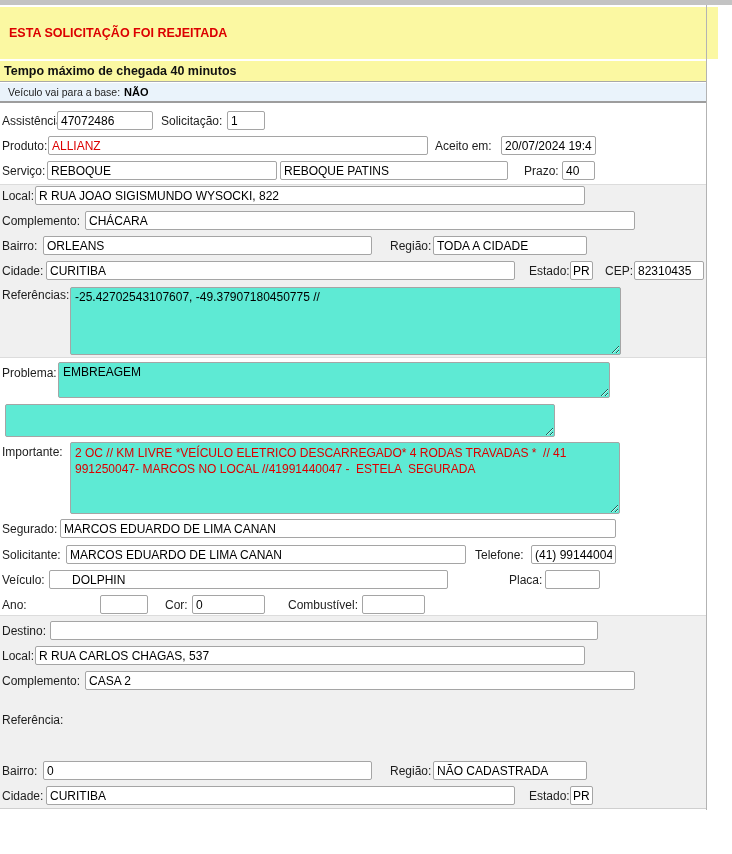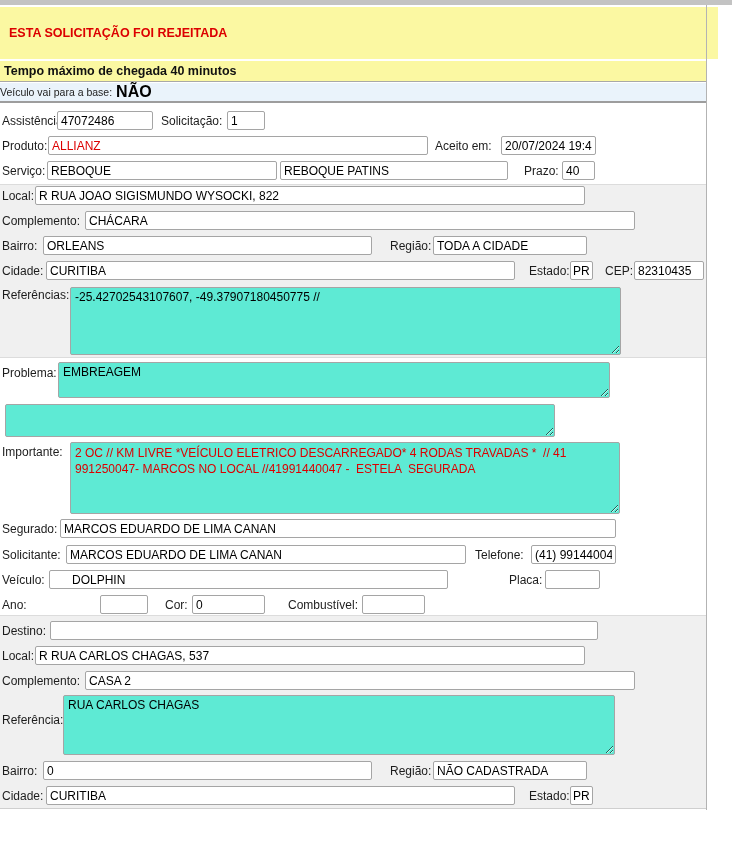--- a/index.html
+++ b/index.html
@@ -8,23 +8,23 @@
 
   .topbar { position:absolute; left:0; top:0; width:732px; height:5px; background:#c3c3c3; }
 
   .banner1 { position:absolute; left:0; top:7px; width:718px; height:52px; background:#fbf8a2;
              display:flex; align-items:center; padding-left:9px;
              font-weight:bold; font-size:12.5px; color:#dc0000; }
   .banner2 { position:absolute; left:0; top:61px; width:707px; height:21px; background:#fbf8a2;
              display:flex; align-items:center; padding-left:4px; border-bottom:1px solid #a8a8a8;
              font-weight:bold; font-size:12.5px; color:#111; }
   .bluebar { position:absolute; left:0; top:83px; width:707px; height:20px; background:#eaf3fb;
-             display:flex; align-items:center; padding-left:0; border-bottom:2px solid #9d9d9d;
+             display:flex; align-items:center; padding-left:8px; border-bottom:2px solid #9d9d9d;
              font-size:10.5px; color:#222; }
-  .bluebar b { margin-left:4px; font-size:16px; color:#000; }
+  .bluebar b { margin-left:4px; font-size:11px; color:#000; }
 
   .panel { position:absolute; left:0; top:5px; width:707px; height:805px; border-right:1px solid #b3b3b3; }
 
   .sec-gray1 { position:absolute; left:0; top:179px; width:706px; height:174px; background:#f0f0f0;
                border-top:1px solid #dcdcdc; border-bottom:1px solid #dcdcdc; }
   .sec-gray2 { position:absolute; left:0; top:610px; width:706px; height:194px; background:#f0f0f0;
                border-top:1px solid #dcdcdc; border-bottom:1px solid #cfcfcf; }
 
   .lbl { position:absolute; font-size:12px; color:#1c1c1c; white-space:nowrap; }
   .inp { position:absolute; height:19px; border:1px solid #a5a5a5; border-radius:2px; background:#fff;
@@ -123,21 +123,20 @@
     <span class="lbl" style="left:2px; top:619px;">Destino:</span>
     <input class="inp" style="left: 50px; top: 616px; width: 548px;" value="">
 
     <span class="lbl" style="left:2px; top:644px;">Local:</span>
     <input class="inp" style="left: 35px; top: 641px; width: 550px;" value="R RUA CARLOS CHAGAS, 537">
 
     <span class="lbl" style="left:2px; top:669px;">Complemento:</span>
     <input class="inp" style="left: 85px; top: 666px; width: 550px;" value="CASA 2">
 
     <span class="lbl" style="left:2px; top:708px;">Referência:</span>
-    <textarea class="ta" style="left: 63px; top: 690px; width: 552px; height: 60px;">RUA CARLOS CHAGAS</textarea>
 
     <span class="lbl" style="left:2px; top:759px;">Bairro:</span>
     <input class="inp" style="left: 43px; top: 756px; width: 329px;" value="0">
     <span class="lbl" style="left:390px; top:759px;">Região:</span>
     <input class="inp" style="left: 433px; top: 756px; width: 154px;" value="NÃO CADASTRADA">
 
     <span class="lbl" style="left:2px; top:784px;">Cidade:</span>
     <input class="inp" style="left: 46px; top: 781px; width: 469px;" value="CURITIBA">
     <span class="lbl" style="left:529px; top:784px;">Estado:</span>
     <input class="inp" style="left: 570px; top: 781px; width: 23px; padding: 1px 2px;" value="PR">

